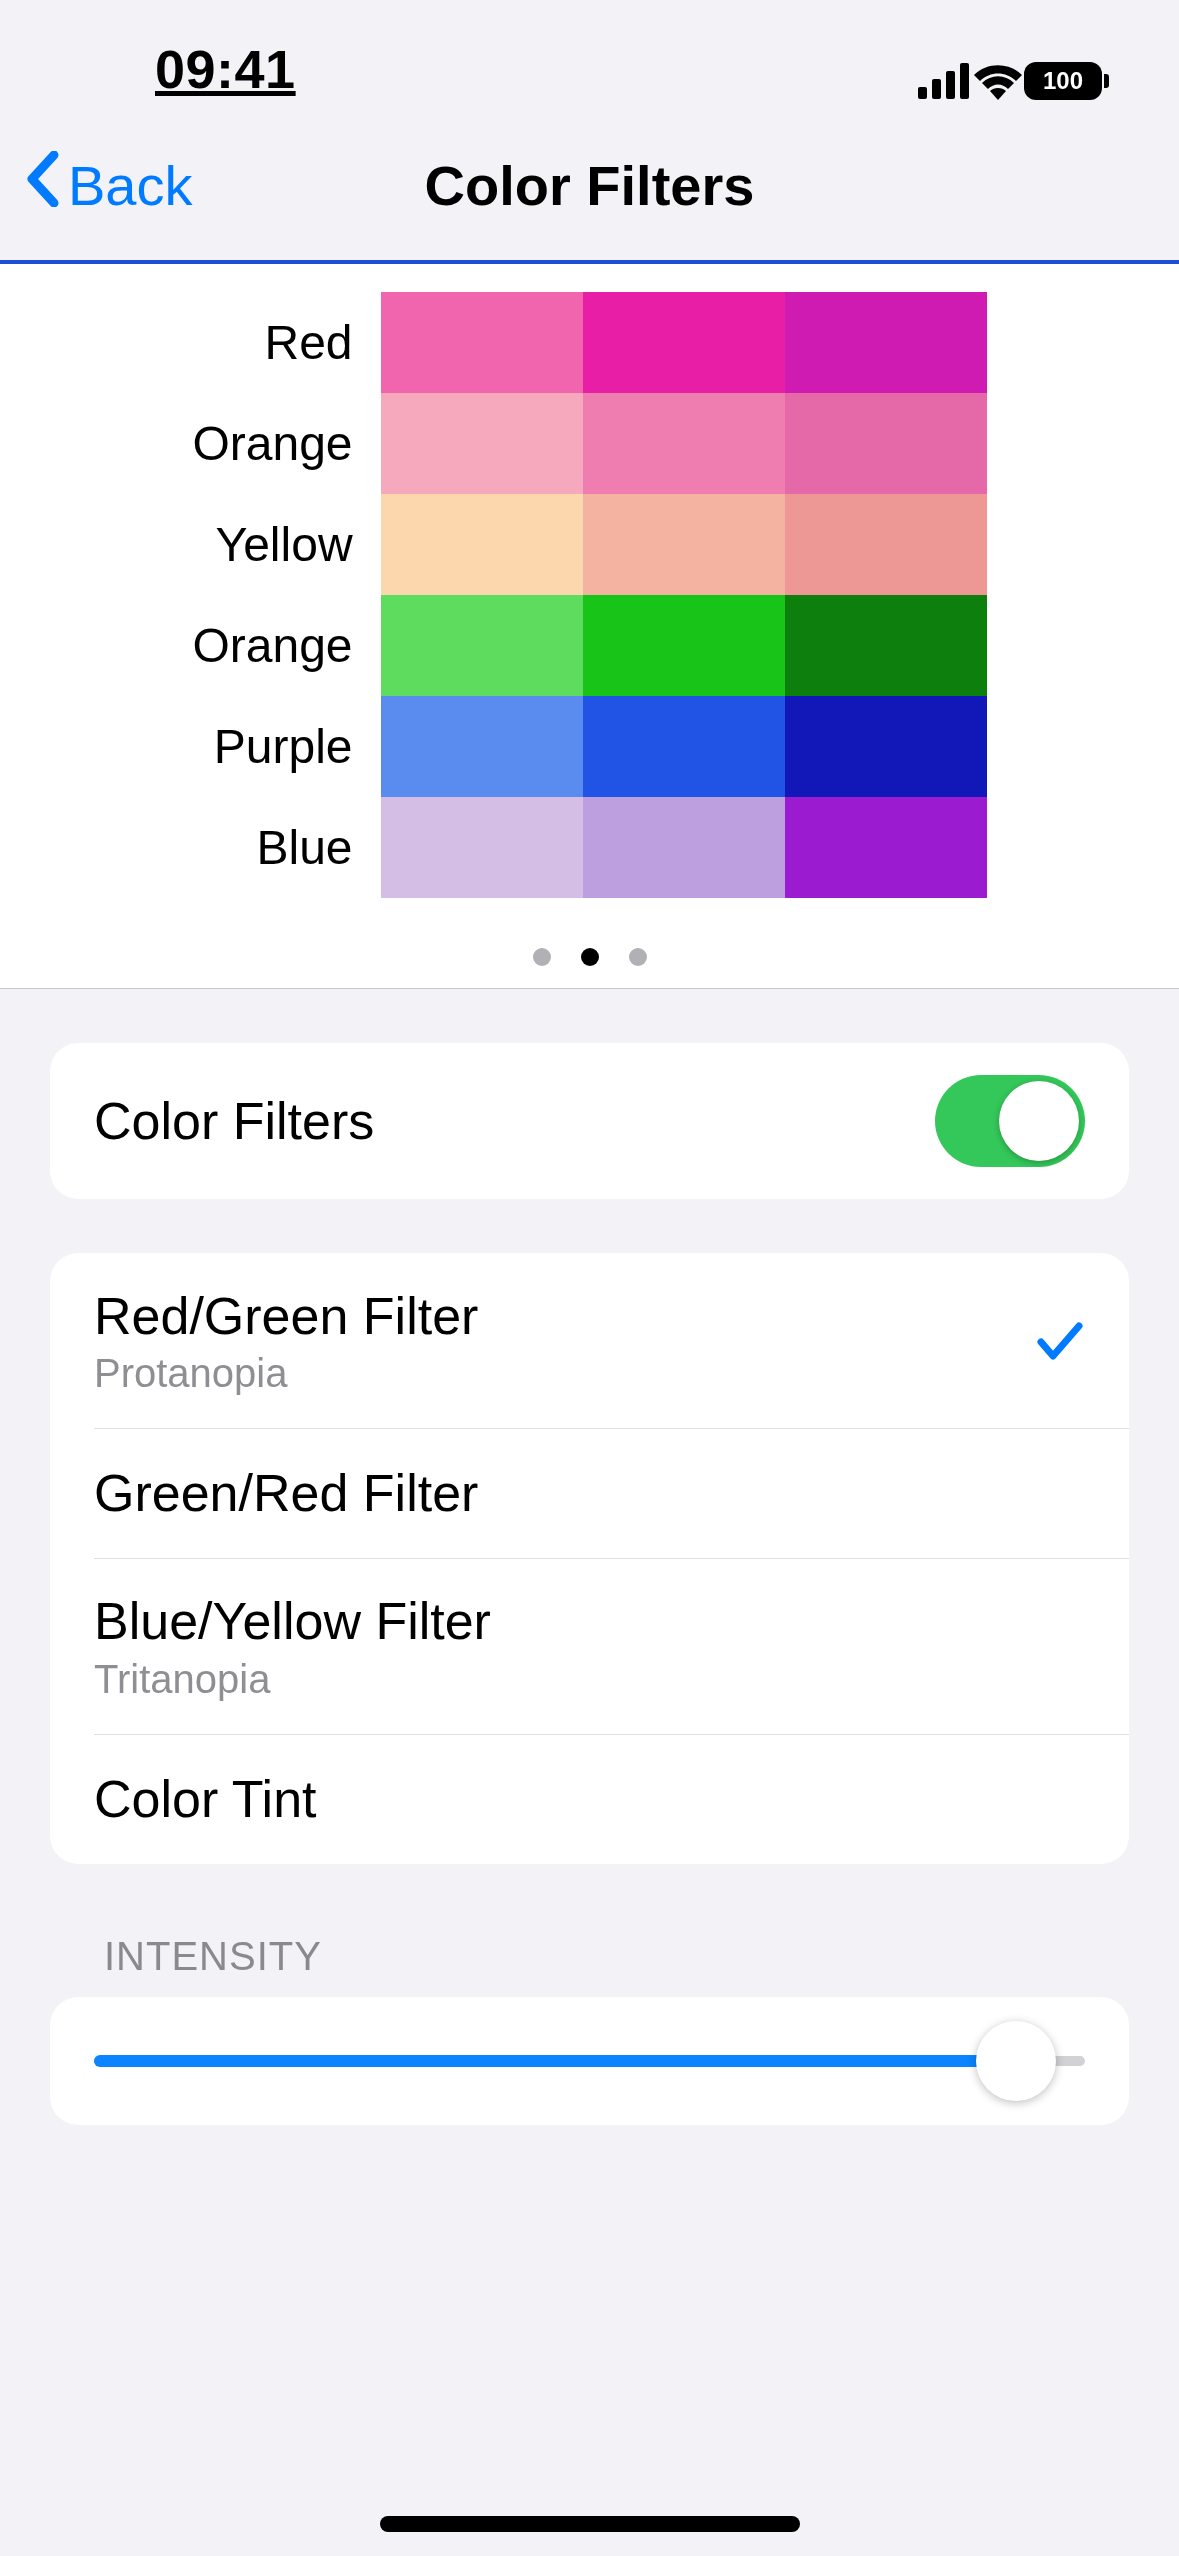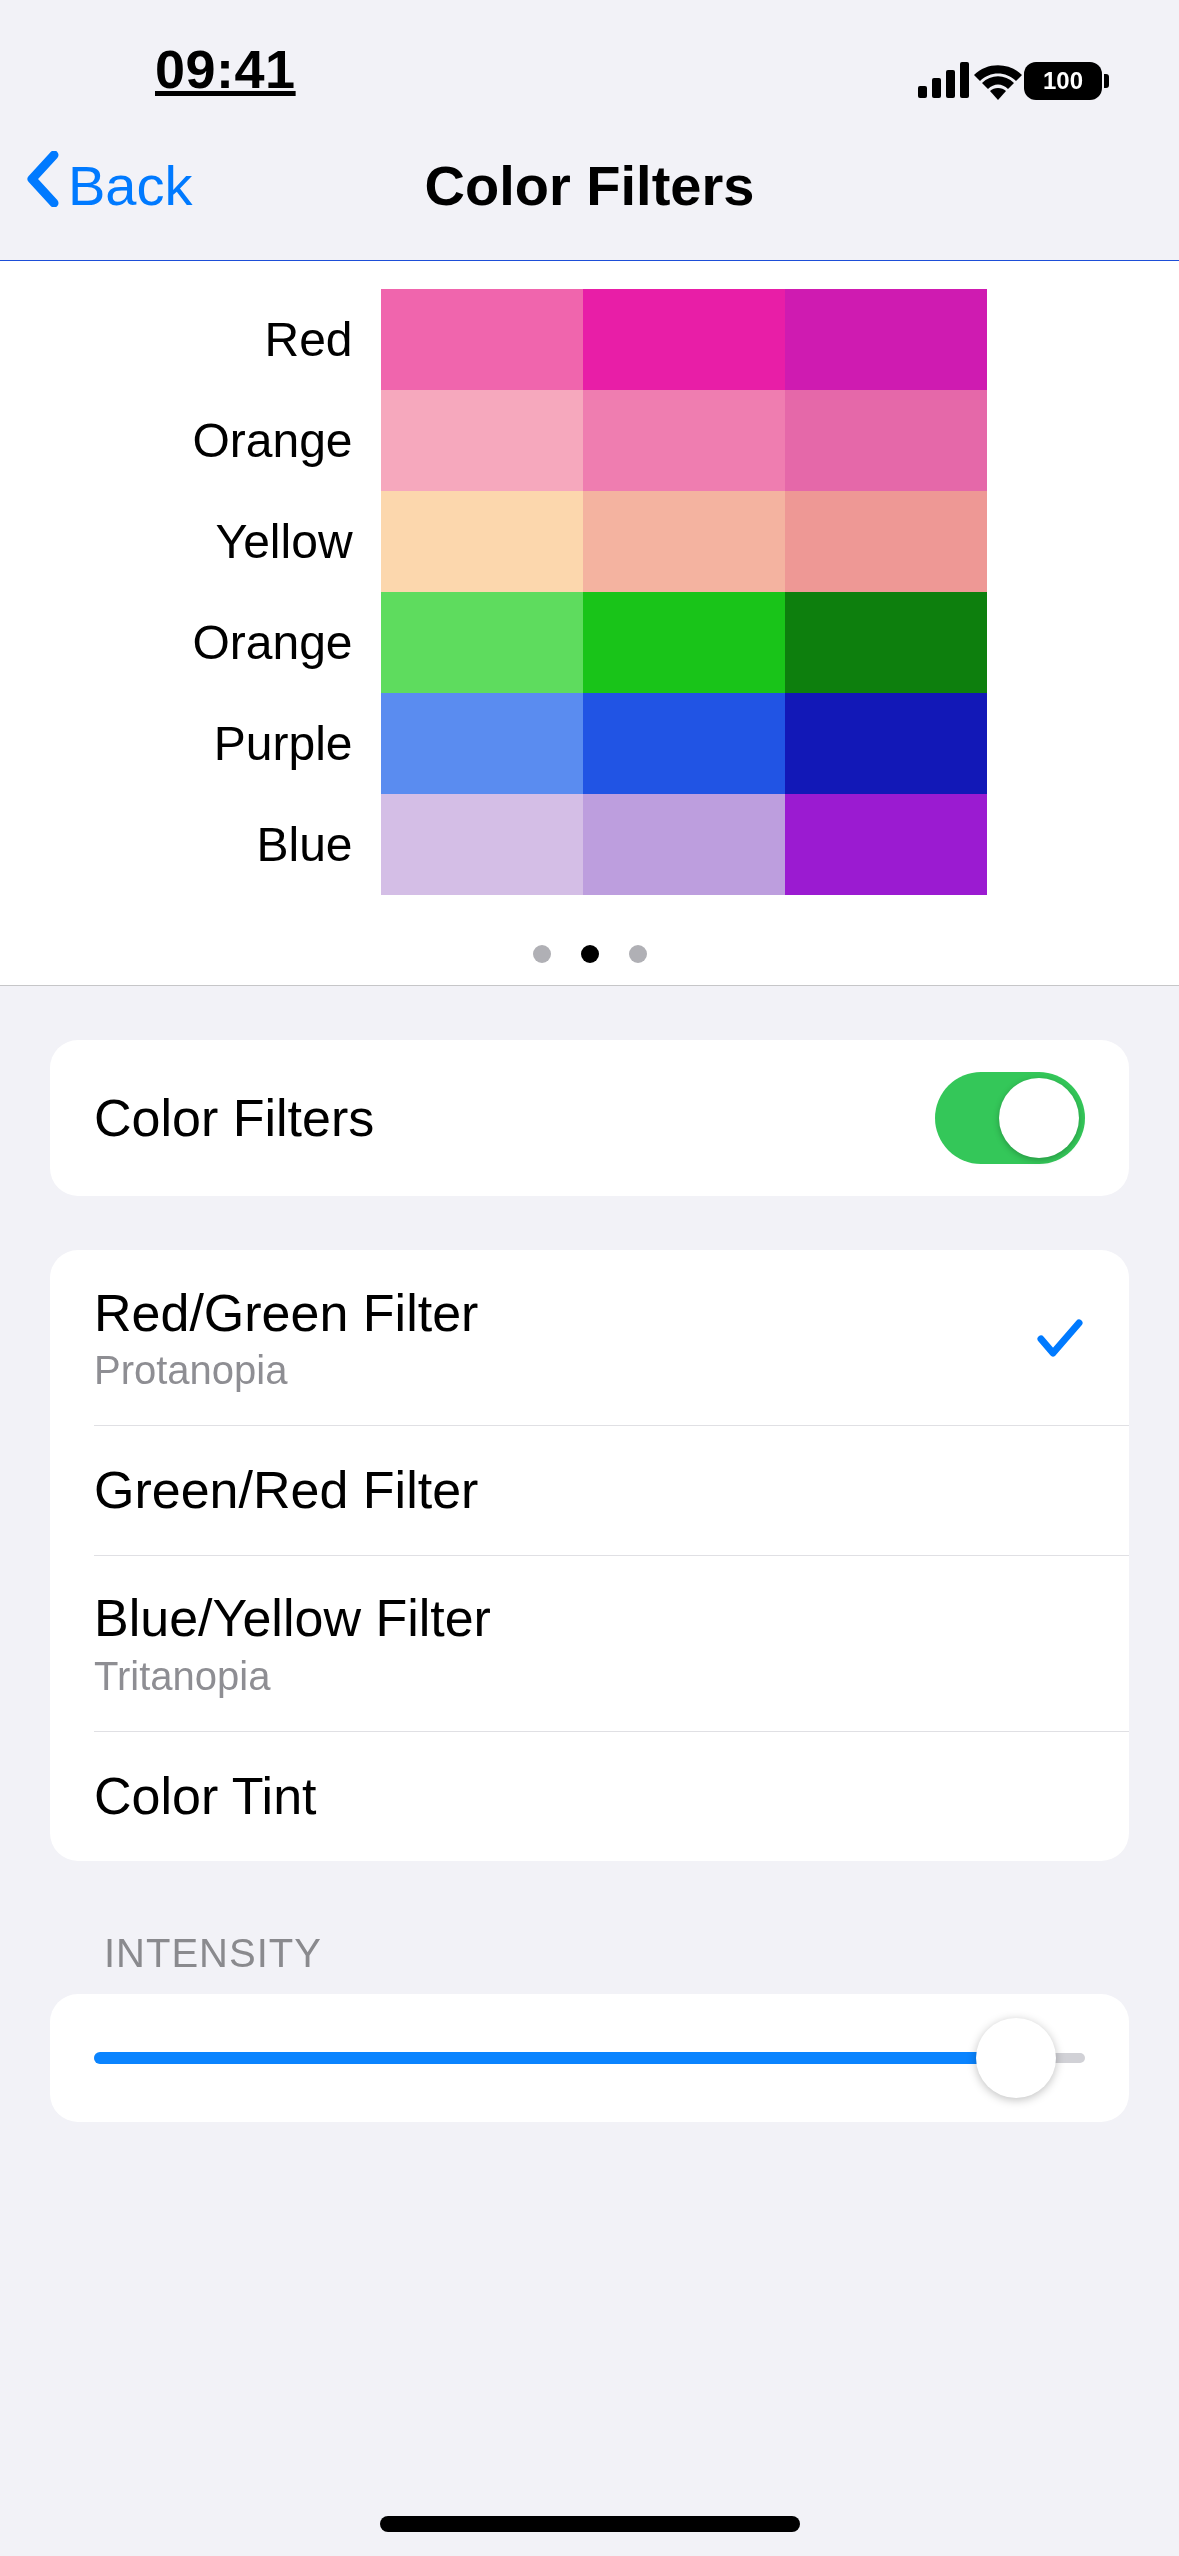--- a/index.html
+++ b/index.html
@@ -21,20 +21,21 @@
     text-decoration: underline;
   }
   .status-time {
     font-size: 54px;
     font-weight: 600;
     letter-spacing: 0.5px;
     padding-left: 95px;
   }
   .status-right {
     display: flex;
+    align-items: center;
     padding-right: 10px;
   }
   .status-right svg { display: block; }
 
   
   .nav-bar {
     height: 150px;
     position: relative;
     display: flex;
     align-items: center;
@@ -53,21 +54,21 @@
     left: 0; right: 0;
     text-align: center;
     font-size: 56px;
     font-weight: 600;
     pointer-events: none;
   }
 
   
   .preview-section {
     background: #fff;
-    border-top: 1px solid #1d4ed8;
+    border-top: 4px solid #1d4ed8;
     border-bottom: 1px solid #c6c6c8;
     padding-bottom: 22px;
   }
   .color-grid-area {
     display: flex;
     justify-content: center;
     padding: 28px 40px 18px 40px;
   }
   .grid-labels {
     display: flex;

